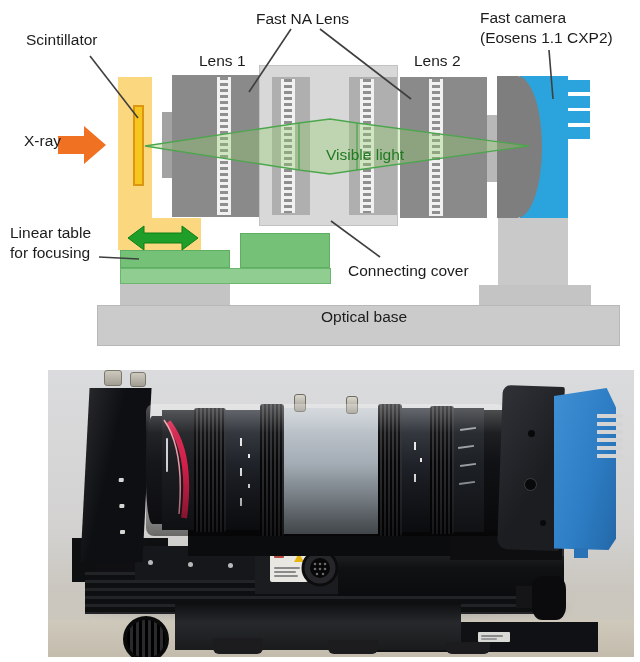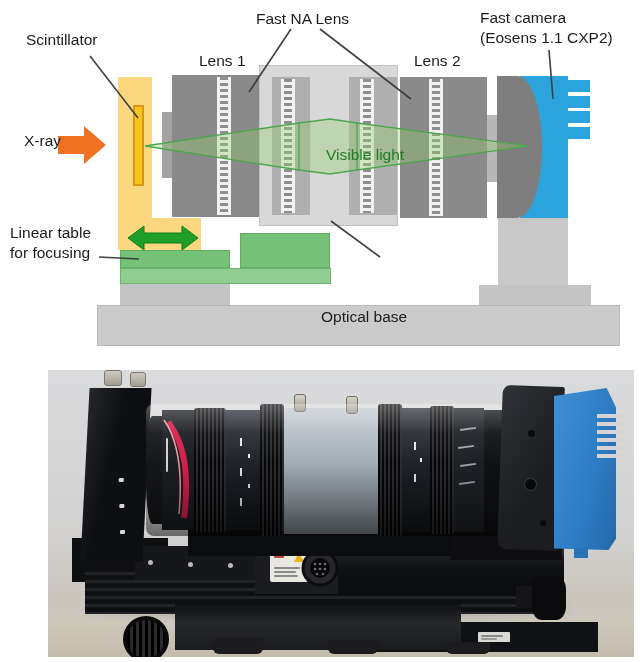--- a/index.html
+++ b/index.html
@@ -118,20 +118,21 @@
       <span style="display:block;">(Eosens 1.1 CXP2)</span>
     </div>
     <div class="lbl" style="left:199px;top:51px;">Lens 1</div>
     <div class="lbl" style="left:414px;top:51px;">Lens 2</div>
     <div class="lbl" style="left:24px;top:131px;">X-ray</div>
     <div class="lbl-green" style="left:303px;top:146px;margin-left:23px;">Visible light</div>
     <div class="lbl" style="left:10px;top:223px;">
       <span style="display:block;">Linear table</span>
       <span style="display:block;">for focusing</span>
     </div>
+    <div class="lbl" style="left:348px;top:261px;">Connecting cover</div>
     <div class="lbl" style="left:321px;top:307px;">Optical base</div>
   </div>
 
   <div class="abs photo">
     <div class="abs surface"></div>
     <div class="abs shadow"></div>
 
     <div class="abs blk" style="left:24px;top:168px;width:96px;height:44px;background:#0e0f11;">
       <div class="dot" style="left:10px;top:12px;width:16px;height:9px;background:#000;"></div>
       <div class="dot" style="left:32px;top:14px;width:14px;height:8px;background:#000;"></div>

